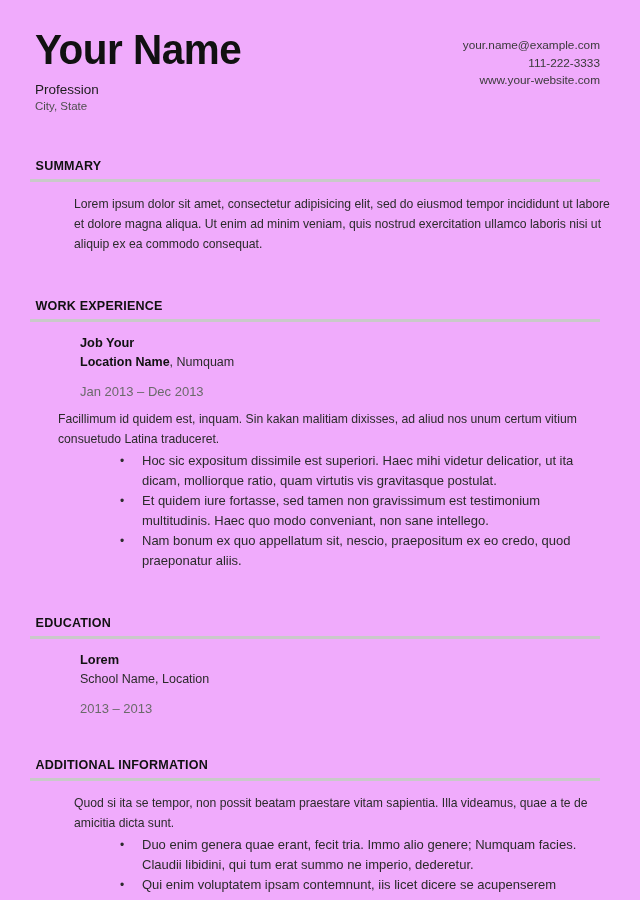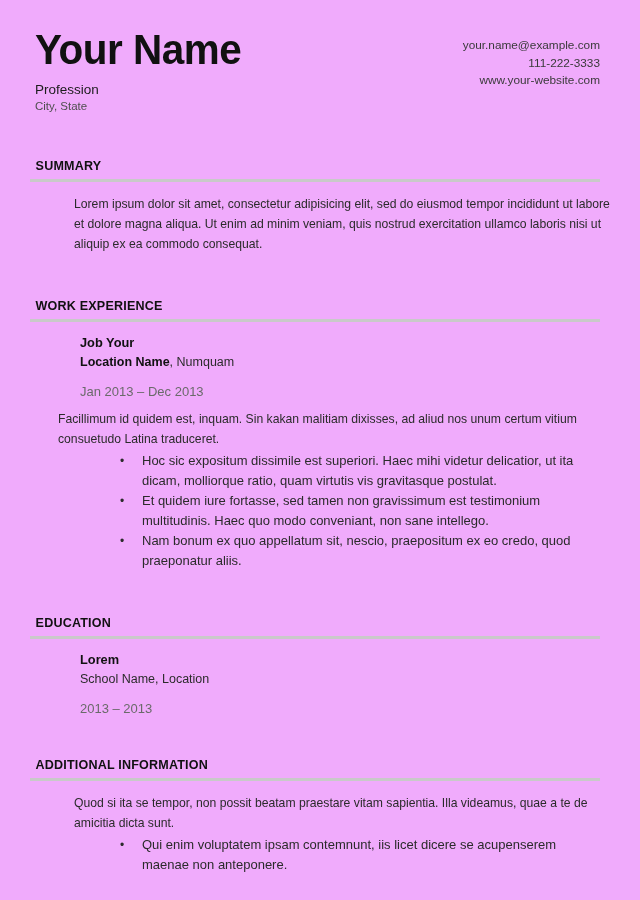--- a/index.html
+++ b/index.html
@@ -227,18 +227,19 @@
       </div>
     </div>
   </div>
 
   <div class="section tight">
     <div class="section-title">ADDITIONAL INFORMATION</div>
     <div class="rule"></div>
     <div class="section-body">
       <div class="para">Quod si ita se tempor, non possit beatam praestare vitam sapientia. Illa videamus, quae a te de amicitia dicta sunt.</div>
       <ul class="bullets addl-bullets">
+        <li>Duo enim genera quae erant, fecit tria. Immo alio genere; Numquam facies. Claudii libidini, qui tum erat summo ne imperio, dederetur.</li>
         <li>Qui enim voluptatem ipsam contemnunt, iis licet dicere se acupenserem maenae non anteponere.</li>
       </ul>
     </div>
   </div>
 
 </div>
 
 </body></html>

